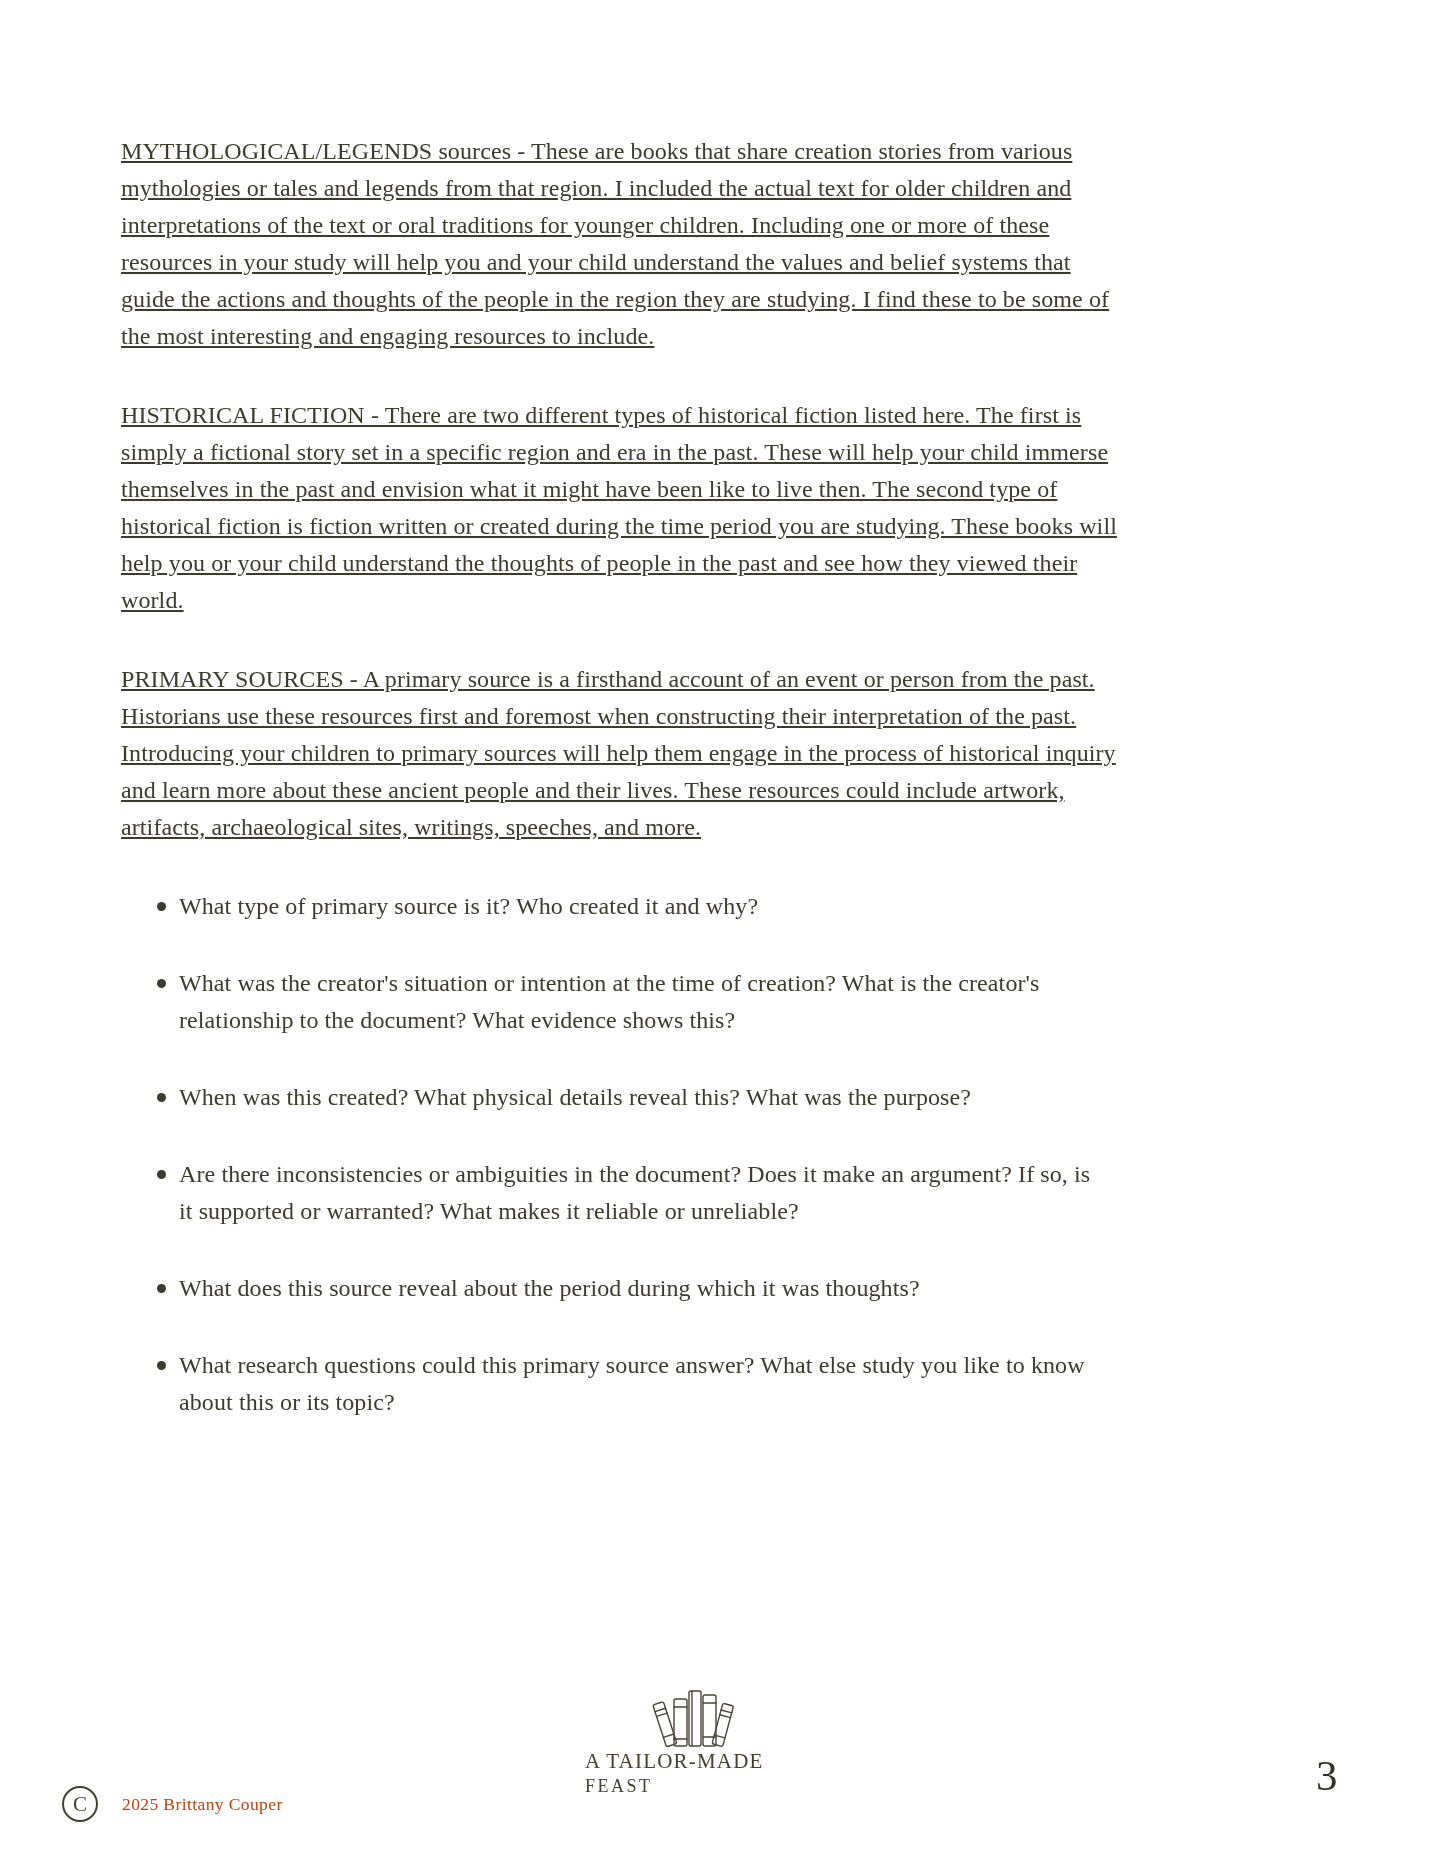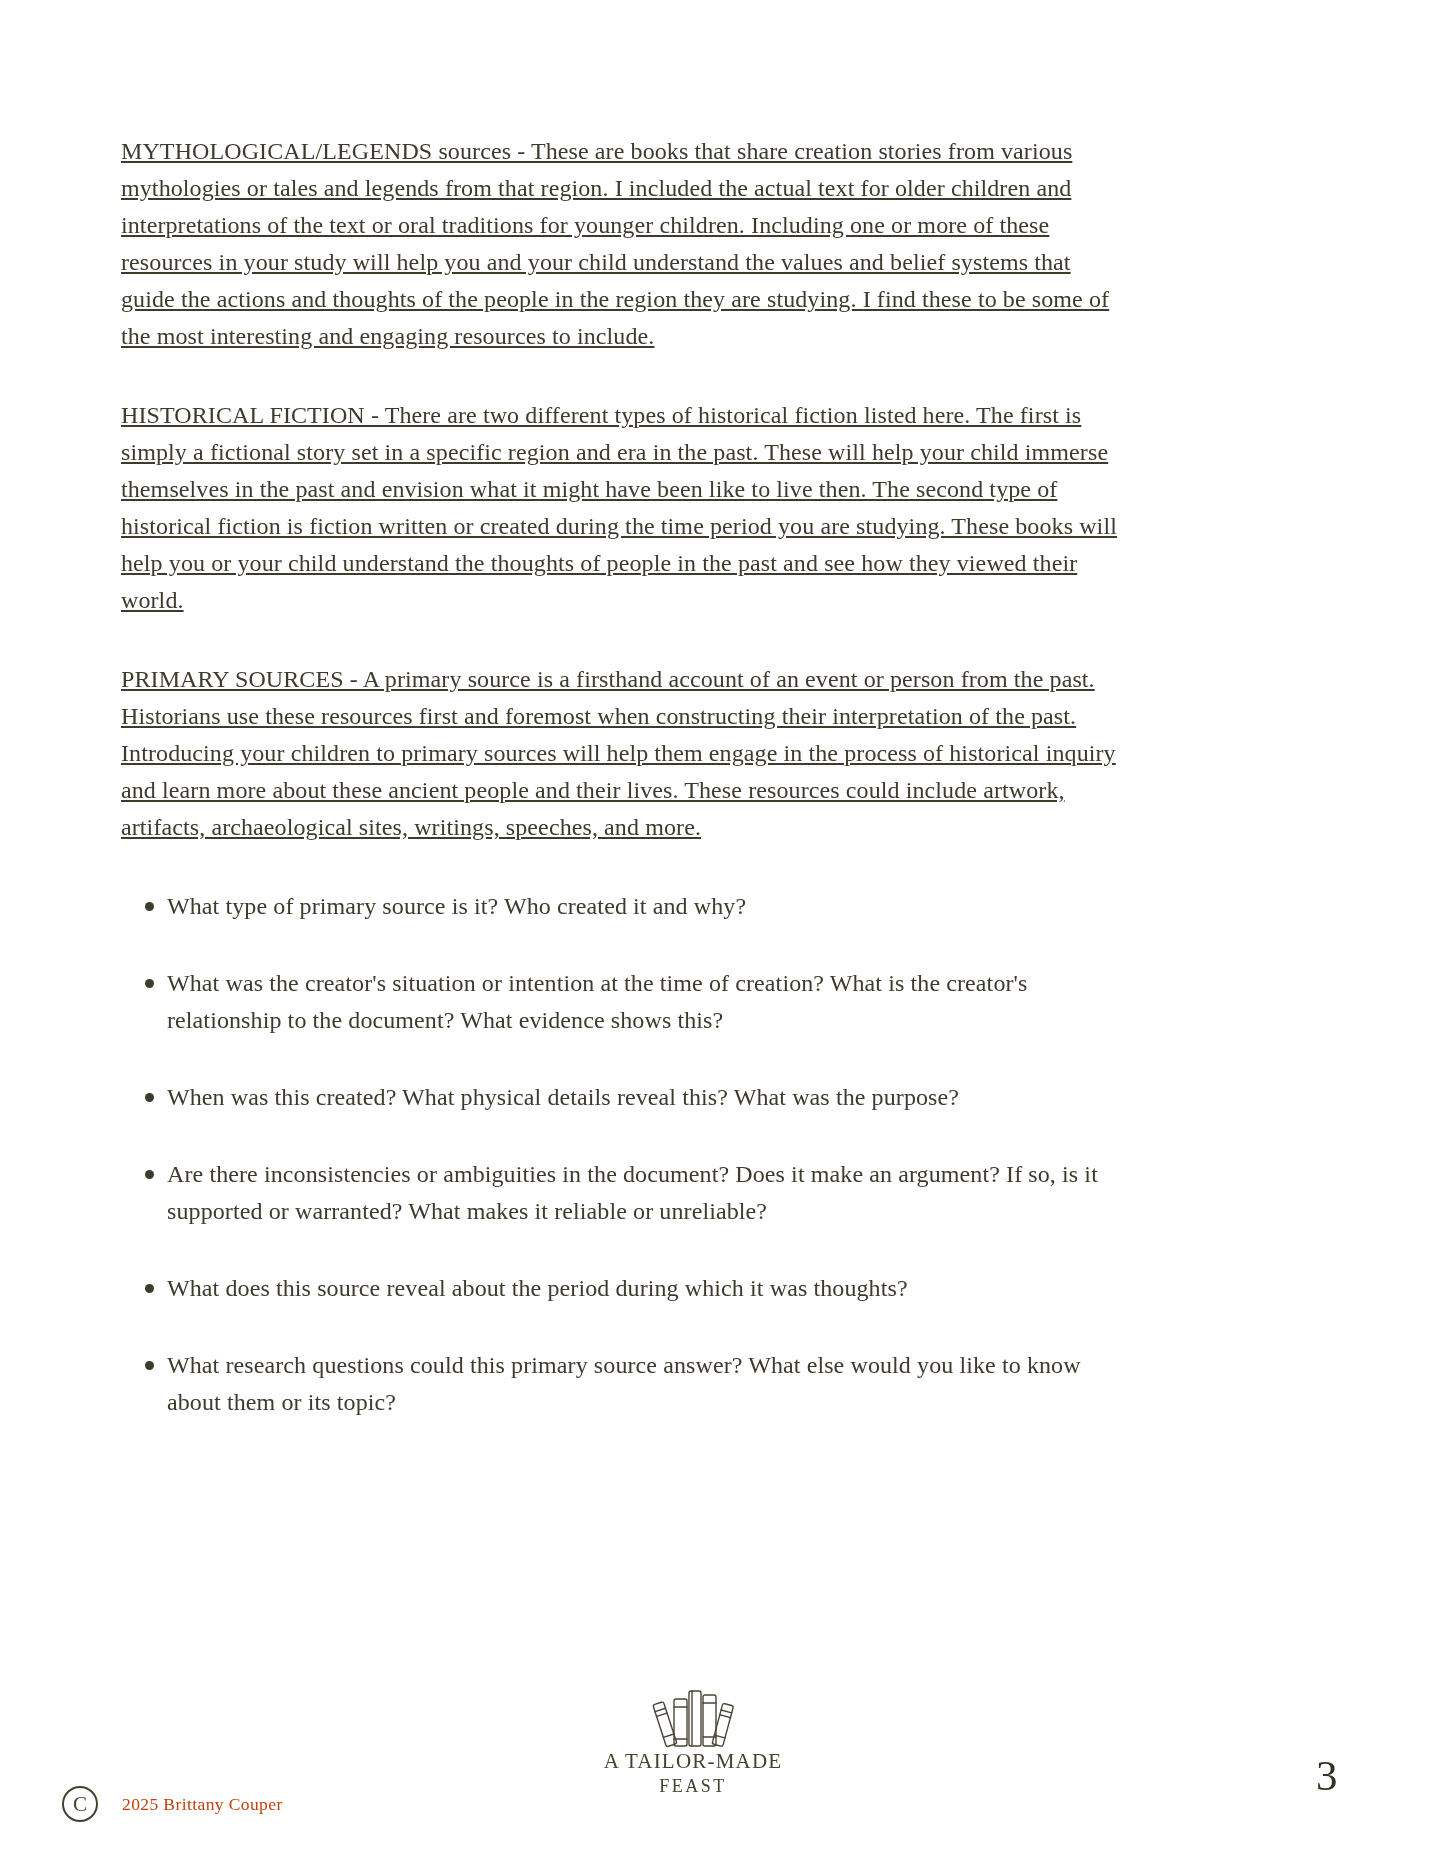--- a/index.html
+++ b/index.html
@@ -23,21 +23,21 @@
     font-size: 24px;
     line-height: 37px;
     letter-spacing: 0.1px;
   }
   .content p {
     margin: 0 0 42px 0;
     text-decoration: underline;
   }
   ul.questions {
     list-style: none;
-    margin: 4px;
+    margin: 16px;
     padding: 0;
   }
   ul.questions li {
     position: relative;
     padding-left: 42px;
     margin-bottom: 40px;
     line-height: 37px;
   }
   ul.questions li .dot {
     position: absolute;
@@ -77,21 +77,21 @@
   .copyright-text {
     font-size: 17.5px;
     color: #c2410c;
     letter-spacing: 0.4px;
   }
   .brand-logo {
     position: absolute;
     left: 585px;
     top: 1686px;
     width: 216px;
-    text-align: center;
+    text-align: left;
     color: #46422f;
   }
   .brand-logo svg { display: block; margin: 0 auto 2px auto; }
   .brand-line1 {
     font-size: 21px;
     letter-spacing: 1.2px;
     line-height: 22px;
     white-space: nowrap;
   }
   .brand-line2 {
@@ -133,21 +133,21 @@
     <li>
       <span class="dot"></span>
       <span>Are there inconsistencies or ambiguities in the document? Does it make an argument? If so, is it supported or warranted? What makes it reliable or unreliable?</span>
     </li>
     <li>
       <span class="dot"></span>
       <span>What does this source reveal about the period during which it was thoughts?</span>
     </li>
     <li>
       <span class="dot"></span>
-      <span>What research questions could this primary source answer? What else would you like to know about them or its topic?</span>
+      <span>What research questions could this primary source answer? What else study you like to know about this or its topic?</span>
     </li>
   </ul>
 </main>
 
 <footer>
   <div class="copyright-row">
     <span class="c-circle">C</span>
     <span class="copyright-text">2025 Brittany Couper</span>
   </div>
 

